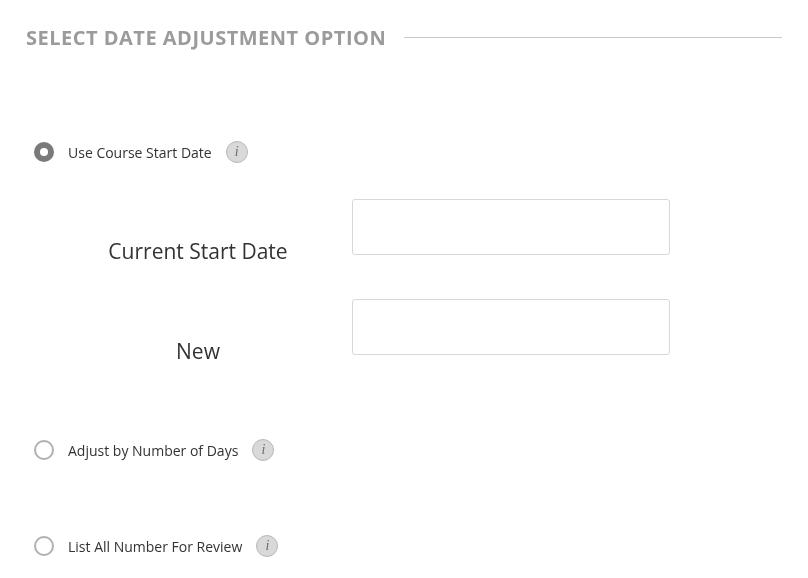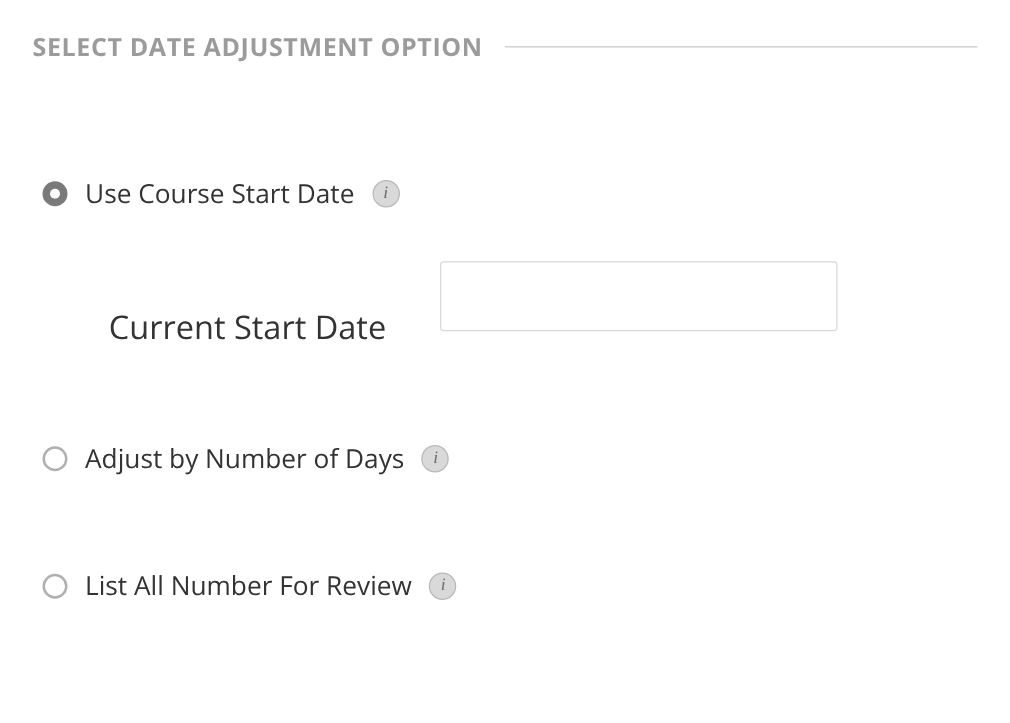--- a/index.html
+++ b/index.html
@@ -38,21 +38,21 @@
     display: flex;
     align-items: center;
     gap: 14px;
     margin-bottom: 26px;
     padding-left: 8px;
   }
   .option-row.spaced-top {
     margin-top: 74px;
   }
   .option-label {
-    font-size: 21px;
+    font-size: 14px;
     color: #333;
     font-weight: 400;
   }
   .radio {
     width: 20px;
     height: 20px;
     border: 2px solid #b0b0b0;
     border-radius: 50%;
     background: #fff;
     display: inline-flex;
@@ -91,21 +91,21 @@
     padding-left: 42px;
     margin-top: 4px;
   }
   .field-row {
     display: flex;
     align-items: center;
     gap: 24px;
     margin-bottom: 24px;
   }
   .field-label {
-    font-size: 26px;
+    font-size: 21px;
     color: #333;
     width: 260px;
     margin-top: 48px;
   }
   .text-input {
     width: 318px;
     height: 56px;
     border: 1px solid #d8d8d8;
     border-radius: 3px;
     font-size: 18px;
@@ -129,20 +129,24 @@
     </span>
     <span class="option-label">Use Course Start Date</span>
     <span class="info-icon">i</span>
   </div>
 
   <div class="fields">
     <div class="field-row">
       <div class="field-label">Current Start Date</div>
       <input type="text" class="text-input" value="" style="">
     </div>
+    <div class="field-row">
+      <div class="field-label">New</div>
+      <input type="text" class="text-input" value="" style="">
+    </div>
   </div>
 
   <div class="option-row spaced-top">
     <span class="radio"></span>
     <span class="option-label">Adjust by Number of Days</span>
     <span class="info-icon">i</span>
   </div>
 
   <div class="option-row spaced-top">
     <span class="radio"></span>

